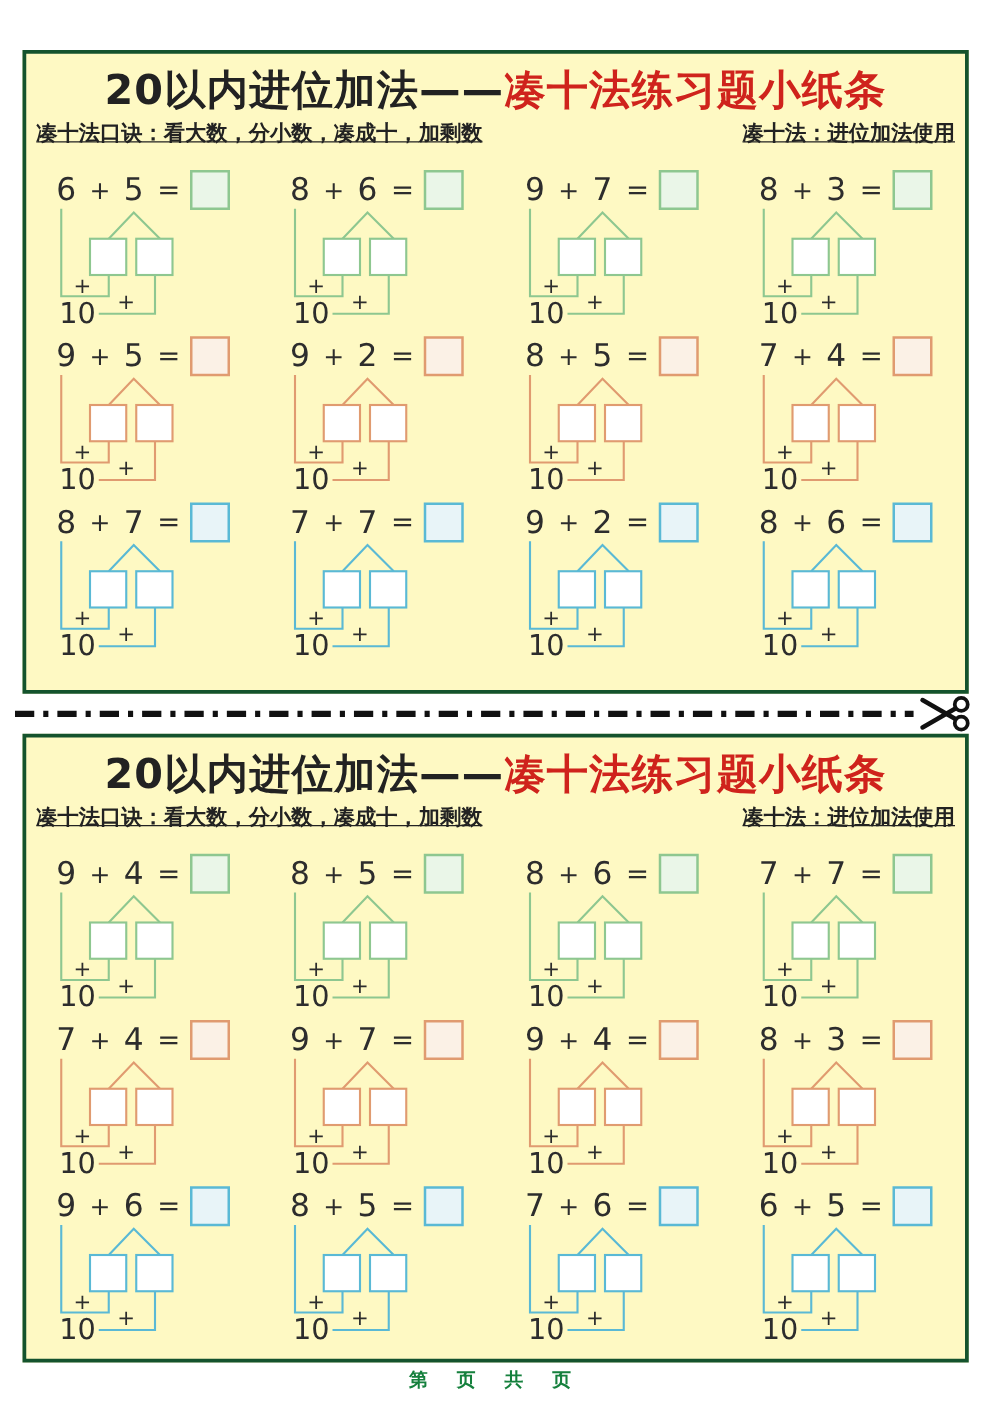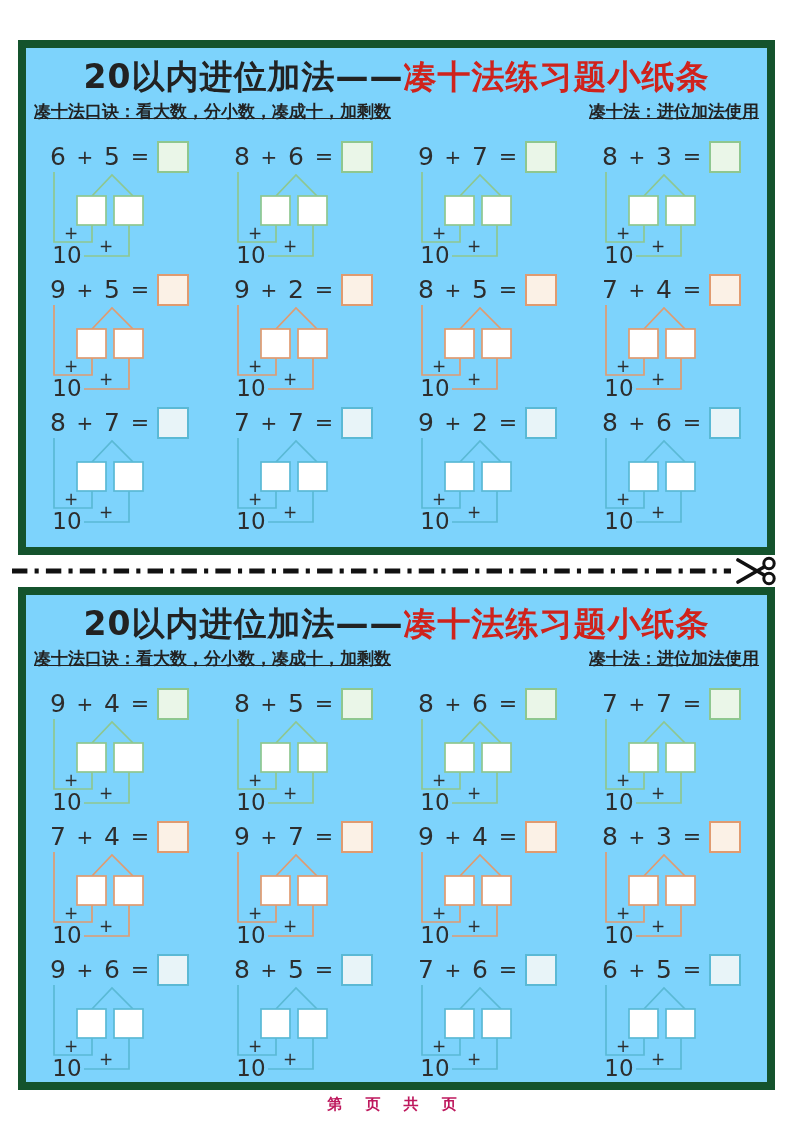--- a/index.html
+++ b/index.html
@@ -2,21 +2,21 @@
 <html><head>
 <meta charset="utf-8">
 <style>
   html,body{margin:0;padding:0;background:#ffffff;}
   body{
     width:793px;height:1122px;position:relative;overflow:hidden;
     font-family:"DejaVu Sans",sans-serif;color:#222;
   }
   .page{width:793px;height:1122px;background:#fff;}
   .sheet{
-    margin:0 18px;border:8px solid #14532d;background:#7dd3fc;box-sizing:border-box;
+    margin:0 18px;border:3px solid #14532d;background:#fef9c3;box-sizing:border-box;
   }
   .sheet.first{margin-top:40px;height:515px;}
   .sheet.second{height:503px;}
   .sheet-title{
     margin-top:8px;text-align:center;font-size:33px;font-weight:bold;
     letter-spacing:1px;line-height:1.25;white-space:nowrap;
   }
   .sheet-sub{
     display:flex;justify-content:space-between;margin:3px 8px 0 8px;
     font-size:17px;font-weight:600;white-space:nowrap;text-decoration:underline;
@@ -29,21 +29,21 @@
   .cell{width:145px;height:128px;}
   .cell svg{display:block;}
   .cell text{font-family:"DejaVu Sans",sans-serif;fill:#2d2d2d;}
   .cutline{
     height:32px;margin:0 12px;display:flex;align-items:center;
   }
   .cutline .dash{flex:1;height:8px;}
   .cutline .scissors{width:48px;height:32px;flex:0 0 auto;margin-left:2px;}
   .footer{
     text-align:center;margin-top:5px;font-size:15px;font-weight:600;
-    letter-spacing:9px;color:#be185d;
+    letter-spacing:9px;color:#15803d;
   }
   .t-red{}
 </style>
 </head>
 <body>
 
 <div class="page">
 
   <div id="sheet-slot-1">
   <div class="sheet first">

